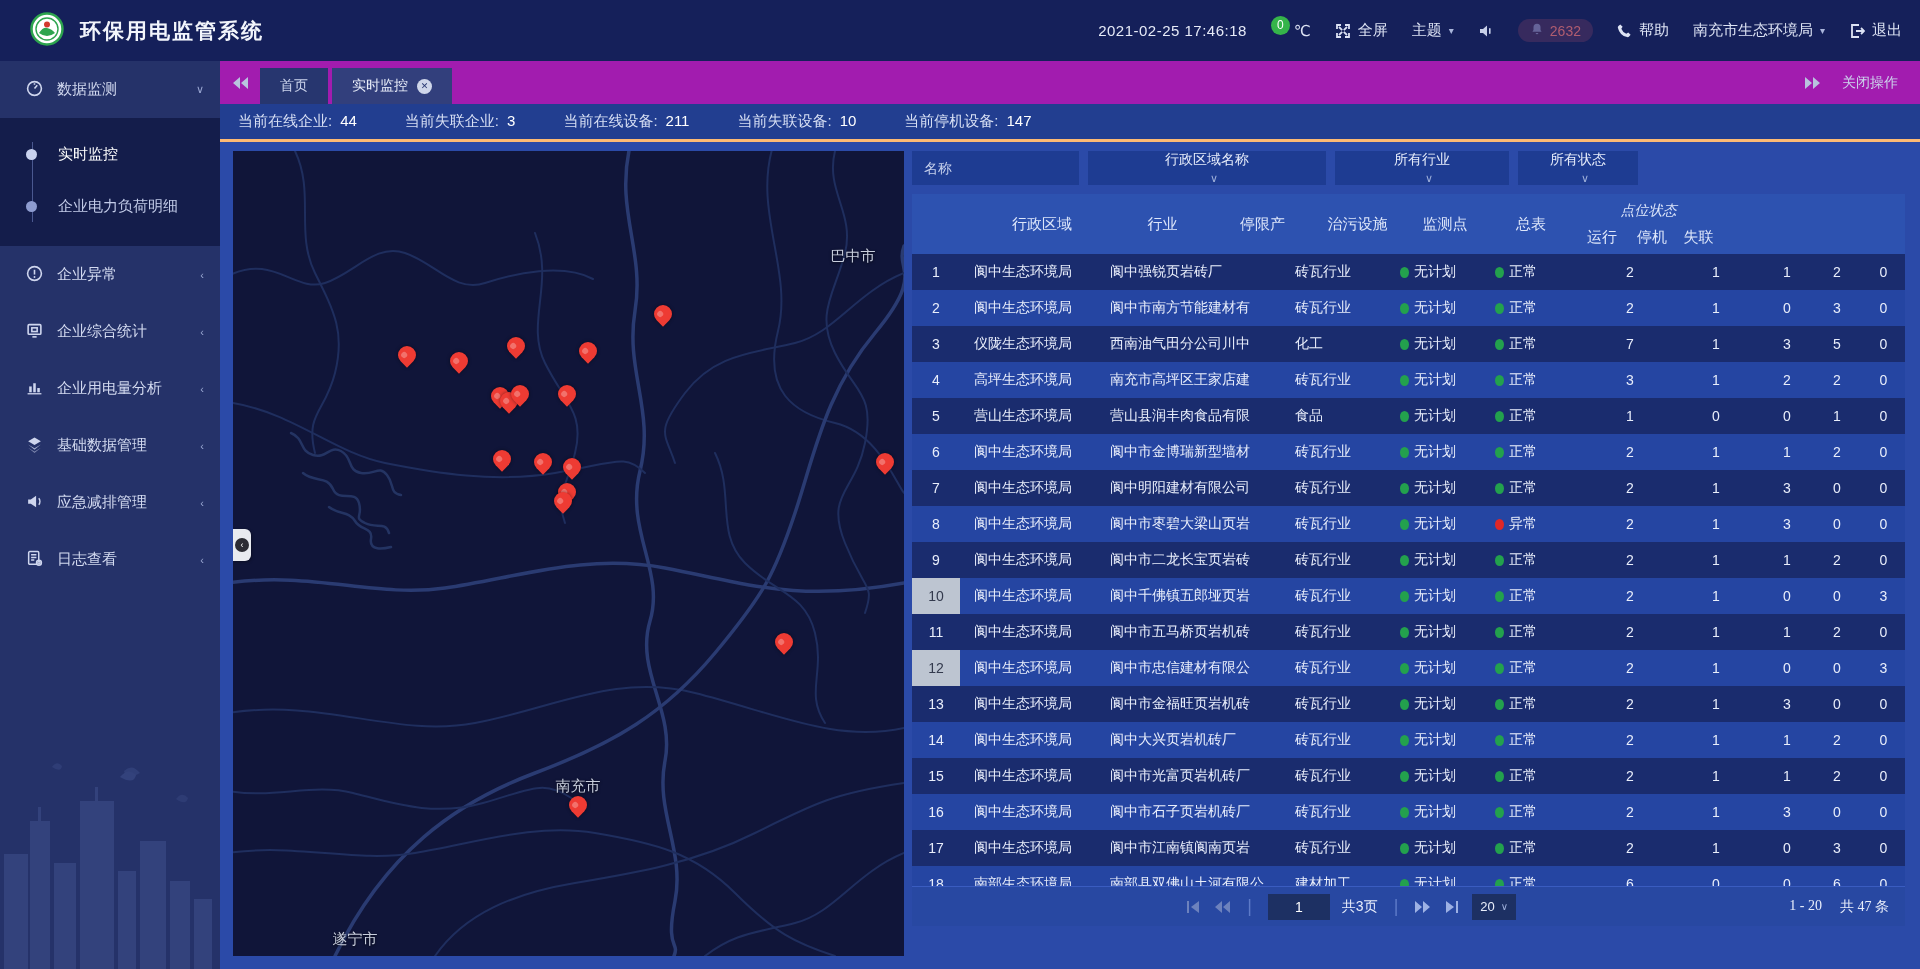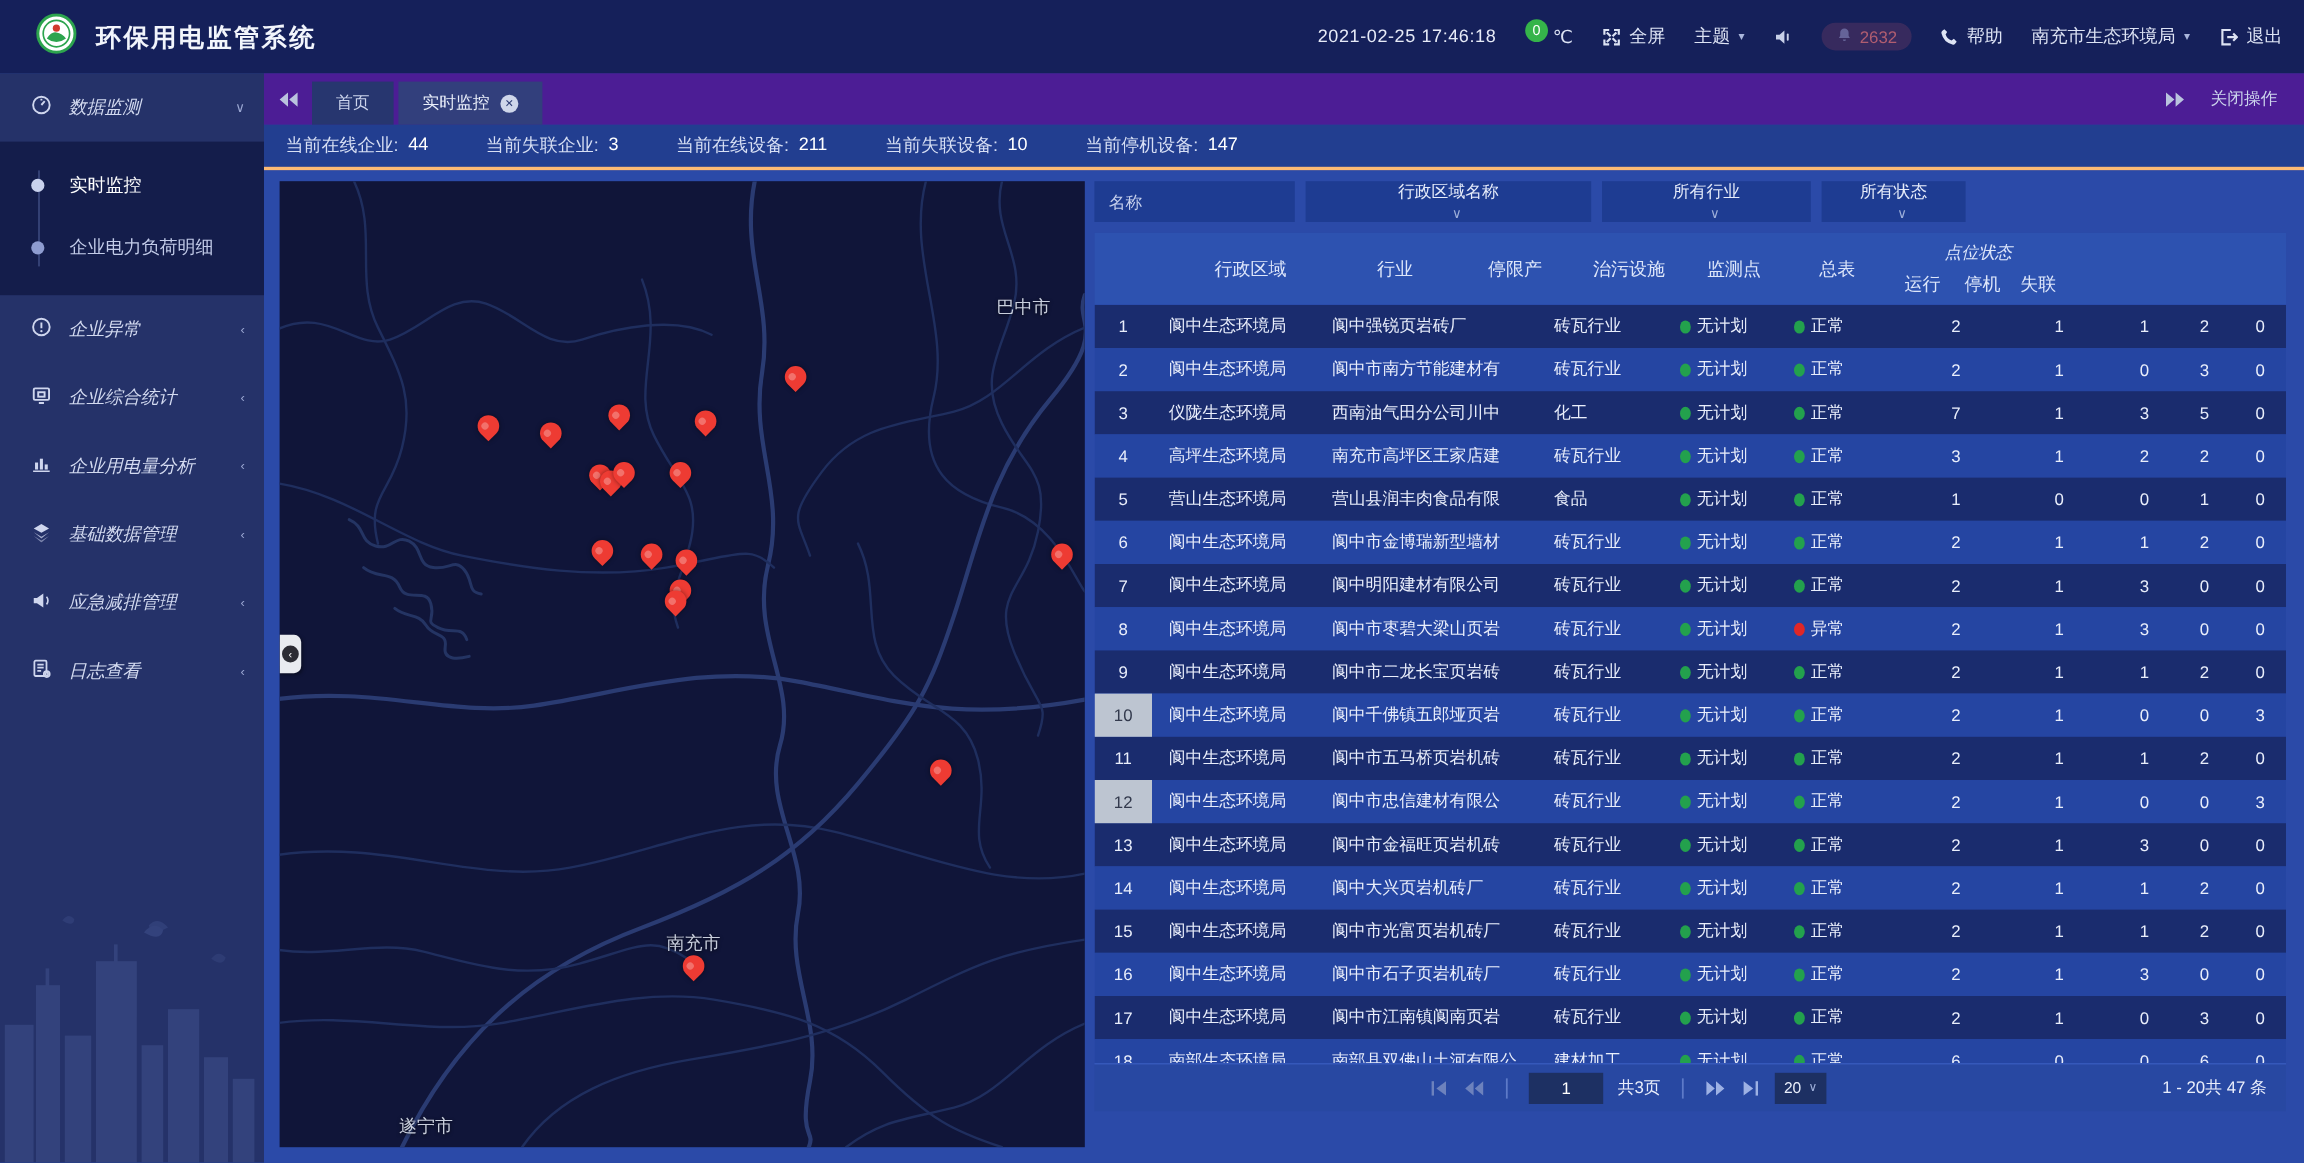--- a/index.html
+++ b/index.html
@@ -21,34 +21,34 @@
   .temp-badge{display:inline-flex;align-items:center;justify-content:center;width:19px;height:19px;
     border-radius:50%;background:#35b44a;color:#fff;font-size:12px;font-style:normal;margin-top:-6px;}
   .notif{display:inline-flex;align-items:center;gap:6px;background:rgba(195,85,110,.20);
     border-radius:12px;padding:3px 12px;color:#b05d70;font-size:14px;cursor:pointer;}
   .notif svg{opacity:.55;}
 
   
   .sidebar{position:absolute;left:0;top:61px;width:220px;height:908px;background:#253269;z-index:20;overflow:hidden;}
   .side-item{height:57px;display:flex;align-items:center;padding:0 16px 0 26px;color:#d3daf0;
     font-size:15px;cursor:pointer;gap:14px;}
-  .side-item .lbl{flex:1;font-style:italic;}
+  .side-item .lbl{flex:1;}
   .side-item .chev{font-size:11px;color:#9aa7d2;}
   .submenu{background:#141d4b;padding:10px 0 14px 0;position:relative;}
   .submenu:before{content:"";position:absolute;left:32px;top:24px;bottom:24px;width:1px;background:#4a5890;}
   .sub-item{height:52px;display:flex;align-items:center;gap:16px;padding-left:26px;
     color:#c2cbe8;font-size:15px;cursor:pointer;position:relative;}
   .sub-item .dot{width:11px;height:11px;border-radius:50%;background:#8e9cd0;z-index:1;}
   .sub-item.active{color:#ffffff;}
   .sub-item.active .dot{background:#c9d2ee;}
   .skyline{position:absolute;left:0;bottom:0;width:220px;height:210px;opacity:.5;pointer-events:none;}
 
   
   .main{position:absolute;left:220px;top:61px;width:1700px;height:908px;}
-  .tabbar{position:absolute;left:0;top:0;width:1700px;height:43px;background:#4c1d95;
+  .tabbar{position:absolute;left:0;top:0;width:1700px;height:43px;background:#a21caf;
     display:flex;align-items:flex-end;}
   .tab-arrow{width:40px;height:43px;display:flex;align-items:center;justify-content:center;cursor:pointer;}
   .tab{height:36px;padding:0 20px;display:flex;align-items:center;gap:9px;background:#27366f;
     color:#ccd4ec;font-size:14px;margin-right:4px;cursor:pointer;}
   .tab.active{background:#323f7c;color:#e8edf9;}
   .tab-close{width:15px;height:15px;border-radius:50%;background:#cfd6ea;color:#2a3973;font-size:9px;
     display:inline-flex;align-items:center;justify-content:center;font-style:normal;cursor:pointer;}
   .tab-spacer{flex:1;}
   .close-ops{color:#ccd4ec;font-size:14px;margin:0 22px 0 10px;align-self:center;cursor:pointer;}
   .tabbar .right-group{display:flex;align-items:center;align-self:stretch;}
@@ -120,21 +120,21 @@
 
   .pager{position:absolute;left:0;top:735px;width:993px;height:40px;background:#2848a2;
     border-top:1px solid #3a5cc0;display:flex;align-items:center;color:#e9eefb;font-size:14px;}
   .pager-center{flex:1;display:flex;align-items:center;justify-content:center;gap:12px;}
   .pg-btn{display:flex;align-items:center;cursor:pointer;}
   .pg-sep{color:#5d7ac8;font-size:18px;margin:0 4px;}
   .pg-input{width:62px;height:26px;background:#1d3063;border:none;color:#fff;text-align:center;
     font-size:14px;font-family:inherit;outline:none;}
   .pg-select{height:26px;background:#1d3063;color:#e9eefb;font-size:13px;display:flex;align-items:center;
     padding:0 8px;gap:6px;cursor:pointer;}
-  .pg-right{margin-right:16px;white-space:nowrap;display:flex;}
+  .pg-right{margin-right:16px;white-space:nowrap;display:flex;gap:18px;font-family:Liberation Serif, serif;}
 </style>
 </head>
 <body>
 
 <div class="app">
 
   <header class="header">
     <div class="brand">
       <span>
         <svg width="34" height="34" viewBox="0 0 34 34">

